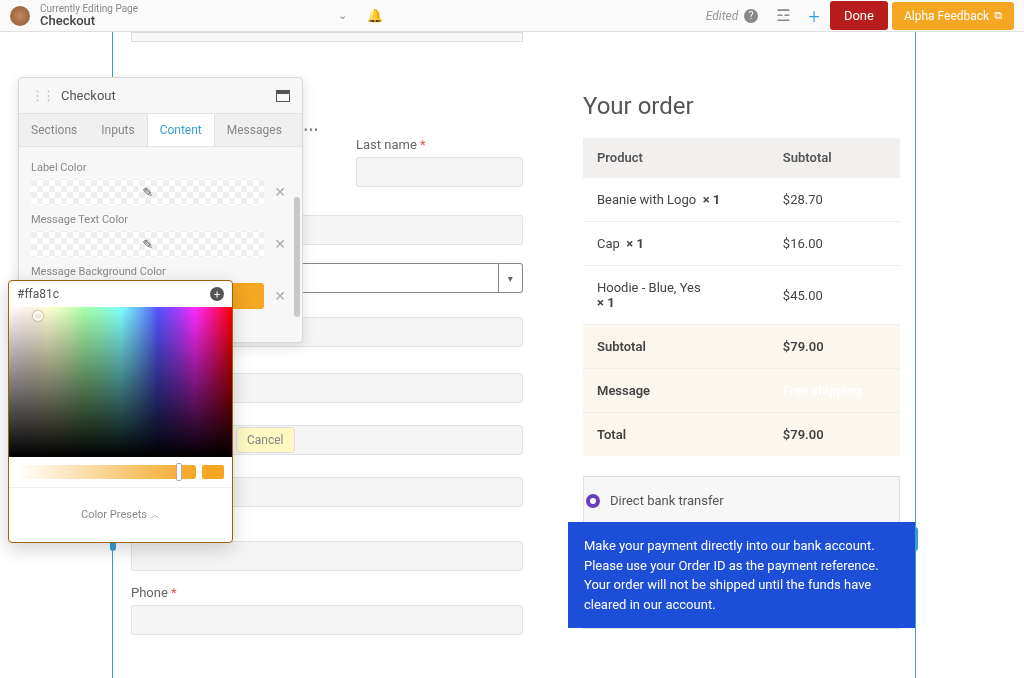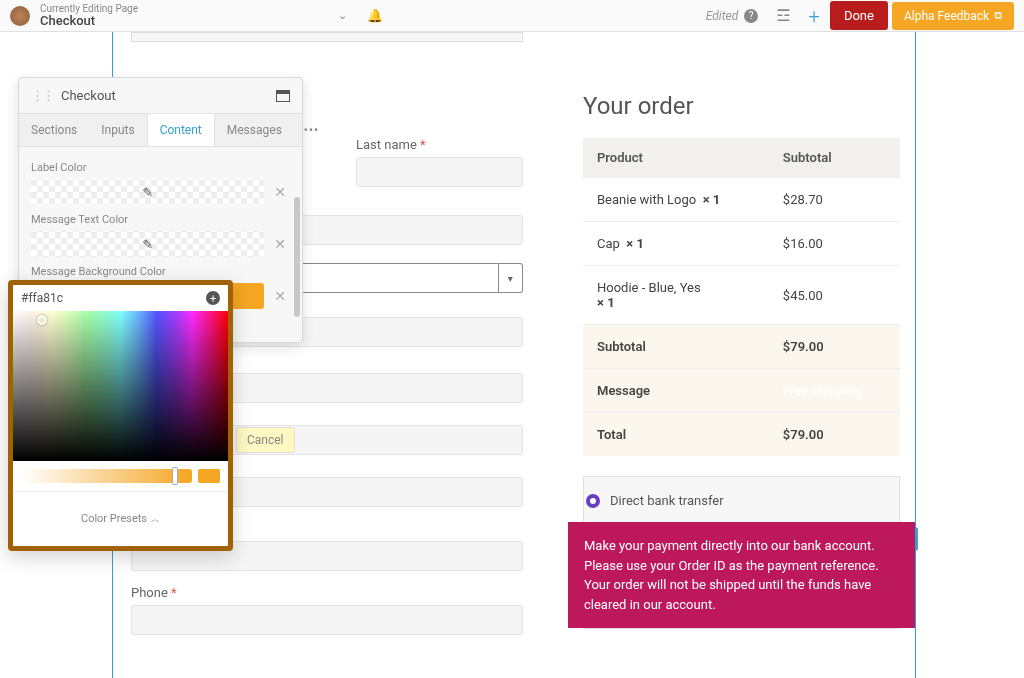--- a/index.html
+++ b/index.html
@@ -46,21 +46,21 @@
 .order-table { width:100%; border-collapse: collapse; font-size:13px;margin-top:13px; }
 .order-table th { text-align:left; background:#f2f0ee; padding:12px 14px; color:#555; font-weight:600; }
 .order-table td { padding:14px; border-top:1px solid #eee; color:#444; }
 .order-table .sub-row td { background:#fbf7ef; font-weight:600; }
 .order-table .ship-cell { background:#f5a623; color:#fff; }
 .order-table .b { font-weight:700; }
 
 .payment-box { margin-top:20px; border:1px solid #e0e0e0; background:#f7f7f7; padding:16px 2px; }
 .pay-opt { display:flex; align-items:center; gap:10px; font-size:13px; color:#555; }
 .pay-opt .radio { width:14px; height:14px; border-radius:50%; border:4px solid #6a3fbf; background:#fff; }
-.pay-note { margin-top:14px; background:#be185d; color:#fff; font-size:13px; padding:14px 16px; line-height:1.5; margin-left:-18px; margin-right:-18px; margin-bottom:-16px; }
+.pay-note { margin-top:14px; background:#1d4ed8; color:#fff; font-size:13px; padding:14px 16px; line-height:1.5; margin-left:-18px; margin-right:-18px; margin-bottom:-16px; }
 
 
 .panel { position:absolute; left:18px; top:45px; width:285px; background:#f7f7f7; border:1px solid #d8d8d8; border-radius:4px; box-shadow:0 4px 14px rgba(0,0,0,0.12); z-index:10; }
 .panel-header { display:flex; align-items:center; padding:10px 12px; font-size:13px; color:#555; }
 .panel-header .drag { color:#bbb; margin-right:8px; letter-spacing:-2px; }
 .panel-header .sp { flex:1; }
 .panel-header .win { width:14px;height:12px;border:1.5px solid #555;border-top-width:4px; }
 .panel-tabs { display:flex; border-top:1px solid #e3e3e3; border-bottom:1px solid #e3e3e3; background:#f0f0f0; font-size:12px; }
 .panel-tabs .tab { padding:9px 12px; color:#888; cursor:pointer; }
 .panel-tabs .tab.active { background:#fff; color:#37a0d3; border-right:1px solid #e3e3e3; border-left:1px solid #e3e3e3;}
@@ -70,21 +70,21 @@
 .prop { margin-top:8px; }
 .prop-label { font-size:11px; color:#888; display:flex; align-items:center; gap:6px; }
 .prop-label .dev { font-size:10px; color:#aaa; }
 .color-row { display:flex; align-items:center; margin-top:5px; gap:6px; }
 .swatch { flex:1; height:26px; border-radius:3px; background:repeating-conic-gradient(#eee 0 25%,#fff 0 50%) 0/12px 12px; position:relative; display:flex;align-items:center;justify-content:center;}
 .swatch.filled { background:#f5a623; }
 .swatch .eyedrop { color:#555; font-size:13px; }
 .clear-btn { color:#aaa; font-size:14px; cursor:pointer; padding:0 4px;}
 
 
-.picker { position:absolute; left:8px; top:248px; width:225px; background:#fff; border:5px solid #a16207; border-radius:4px; box-shadow:0 6px 20px rgba(0,0,0,0.18); z-index:20; }
+.picker { position:absolute; left:8px; top:248px; width:225px; background:#fff; border:1px solid #a16207; border-radius:4px; box-shadow:0 6px 20px rgba(0,0,0,0.18); z-index:20; }
 .picker-top { display:flex; align-items:center; padding:6px 8px; }
 .picker-top input { flex:1; border:none; font-size:12px; color:#555; outline:none; }
 .picker-top .add { width:14px;height:14px;border-radius:50%;background:#555;color:#fff;font-size:11px;display:flex;align-items:center;justify-content:center;cursor:pointer;}
 .sat { height:150px; position:relative; background:
   linear-gradient(to top, #000, rgba(0,0,0,0)),
   linear-gradient(to right, #fff, rgba(255,255,255,0)),
   linear-gradient(to right,#ff0000,#ffff00,#00ff00,#00ffff,#0000ff,#ff00ff,#ff0000);
 }
 .sat .cursor { position:absolute; width:10px;height:10px;border:2px solid #fff;border-radius:50%; left:24px; top:4px; box-shadow:0 0 2px rgba(0,0,0,0.6); }
 .hue-row { display:flex; gap:6px; padding:8px; align-items:center;}

